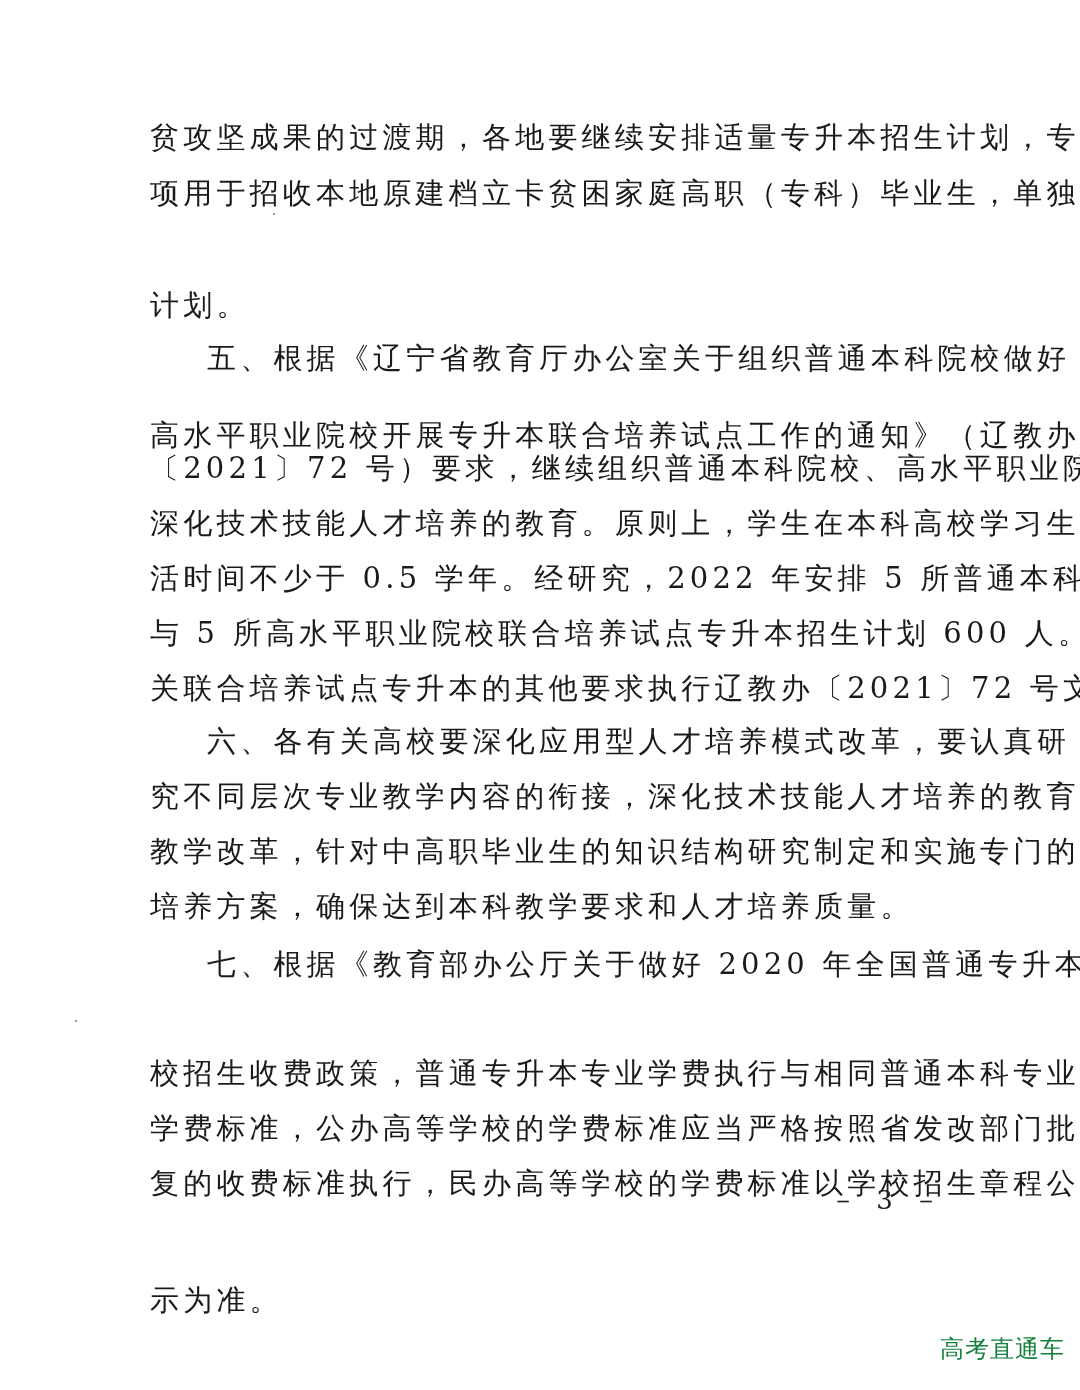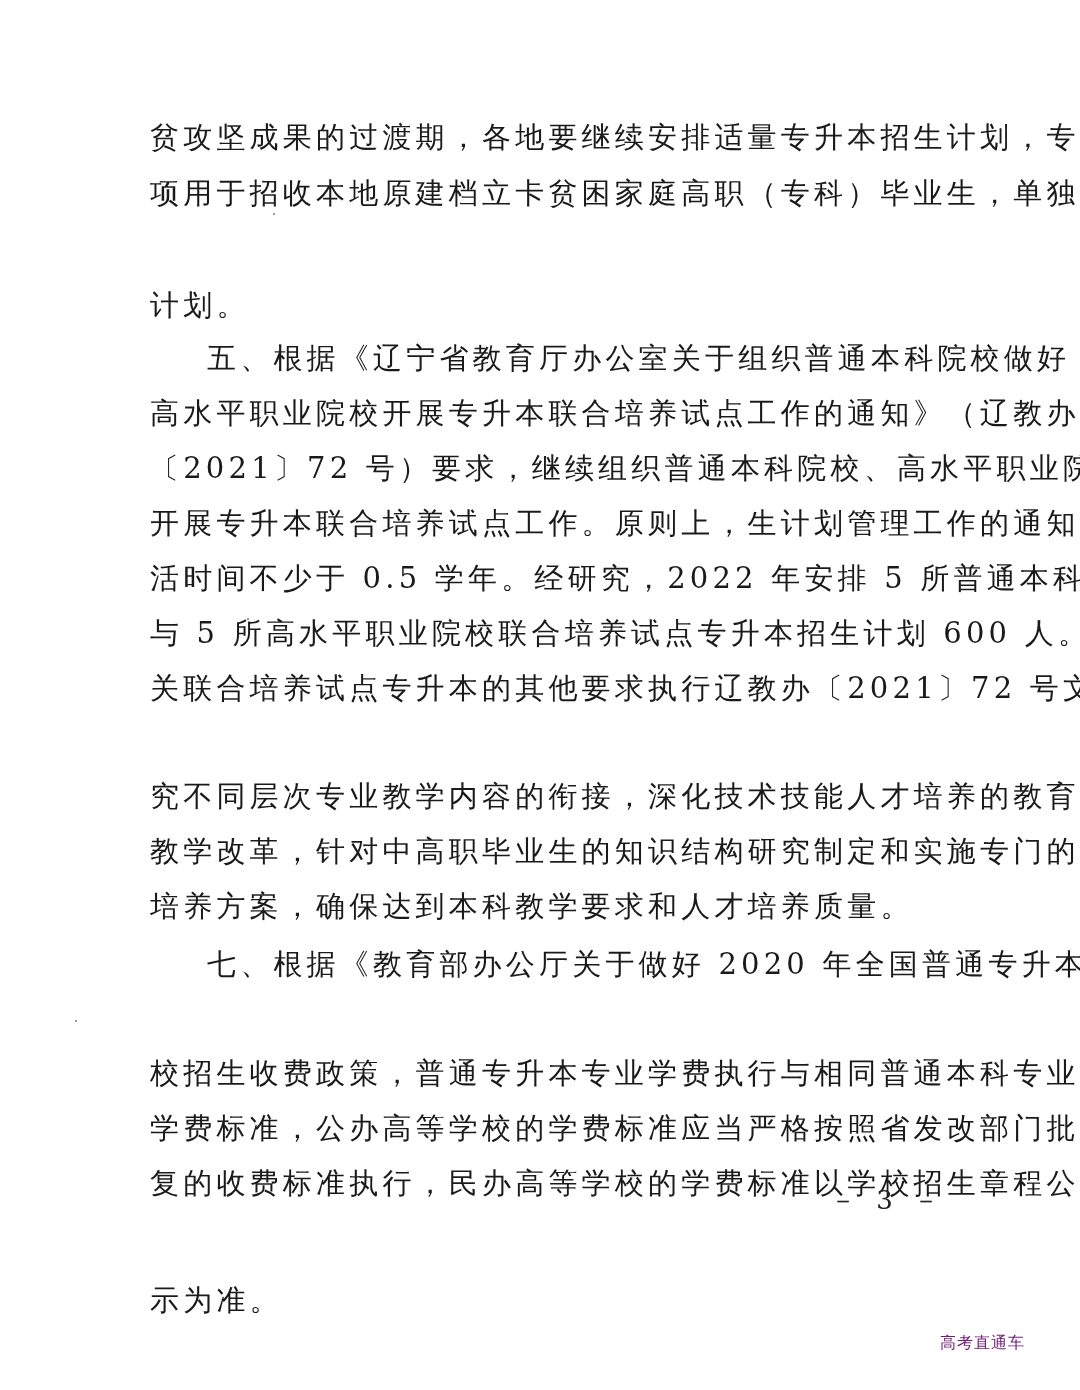--- a/index.html
+++ b/index.html
@@ -38,47 +38,48 @@
       top: 1183px;
       font-size: 26px;
       letter-spacing: 6px;
       color: #222;
     }
     .watermark {
       position: absolute;
       left: 940px;
       top: 1333px;
       font-family: "DejaVu Sans", "Liberation Sans", sans-serif;
-      font-size: 16px;
+      font-size: 24px;
       letter-spacing: 1px;
-      color: #701a75;
+      color: #15803d;
     }
     .speck {
       position: absolute;
       width: 2px; height: 2px;
       background: #999;
     }
   </style>
 </head>
 <body>
 
 <div class="page">
 
   <div class="line" style="top:117px">贫攻坚成果的过渡期，各地要继续安排适量专升本招生计划，专</div>
   <div class="line" style="top:173px">项用于招收本地原建档立卡贫困家庭高职（专科）毕业生，单独</div>
   <div class="line" style="top:285px">计划。</div>
 
   <div class="line indent" style="top:338px">五、根据《辽宁省教育厅办公室关于组织普通本科院校做好</div>
-  <div class="line" style="top:393px">高水平职业院校开展专升本联合培养试点工作的通知》（辽教办</div>
+  <div class="line" style="top:415px">高水平职业院校开展专升本联合培养试点工作的通知》（辽教办</div>
   <div class="line" style="top:448px">〔2021〕72 号）要求，继续组织普通本科院校、高水平职业院校</div>
-  <div class="line" style="top:503px">开展专升本联合培养试点工作。原则上，生计划管理工作的通知</div>
+  <div class="line" style="top:503px">深化技术技能人才培养的教育。原则上，学生在本科高校学习生</div>
   <div class="line" style="top:558px">活时间不少于 0.5 学年。经研究，2022 年安排 5 所普通本科院校</div>
   <div class="line" style="top:613px">与 5 所高水平职业院校联合培养试点专升本招生计划 600 人。有</div>
   <div class="line" style="top:668px">关联合培养试点专升本的其他要求执行辽教办〔2021〕72 号文件。</div>
 
+  <div class="line indent" style="top:721px">六、各有关高校要深化应用型人才培养模式改革，要认真研</div>
   <div class="line" style="top:831px">教学改革，针对中高职毕业生的知识结构研究制定和实施专门的</div>
   <div class="line" style="top:776px">究不同层次专业教学内容的衔接，深化技术技能人才培养的教育</div>
   <div class="line" style="top:886px">培养方案，确保达到本科教学要求和人才培养质量。</div>
 
   <div class="line indent" style="top:944px">七、根据《教育部办公厅关于做好 2020 年全国普通专升本招</div>
   <div class="line" style="top:1108px">学费标准，公办高等学校的学费标准应当严格按照省发改部门批</div>
   <div class="line" style="top:1053px">校招生收费政策，普通专升本专业学费执行与相同普通本科专业</div>
   <div class="line" style="top:1163px">复的收费标准执行，民办高等学校的学费标准以学校招生章程公</div>
   <div class="line" style="top:1280px">示为准。</div>
 

